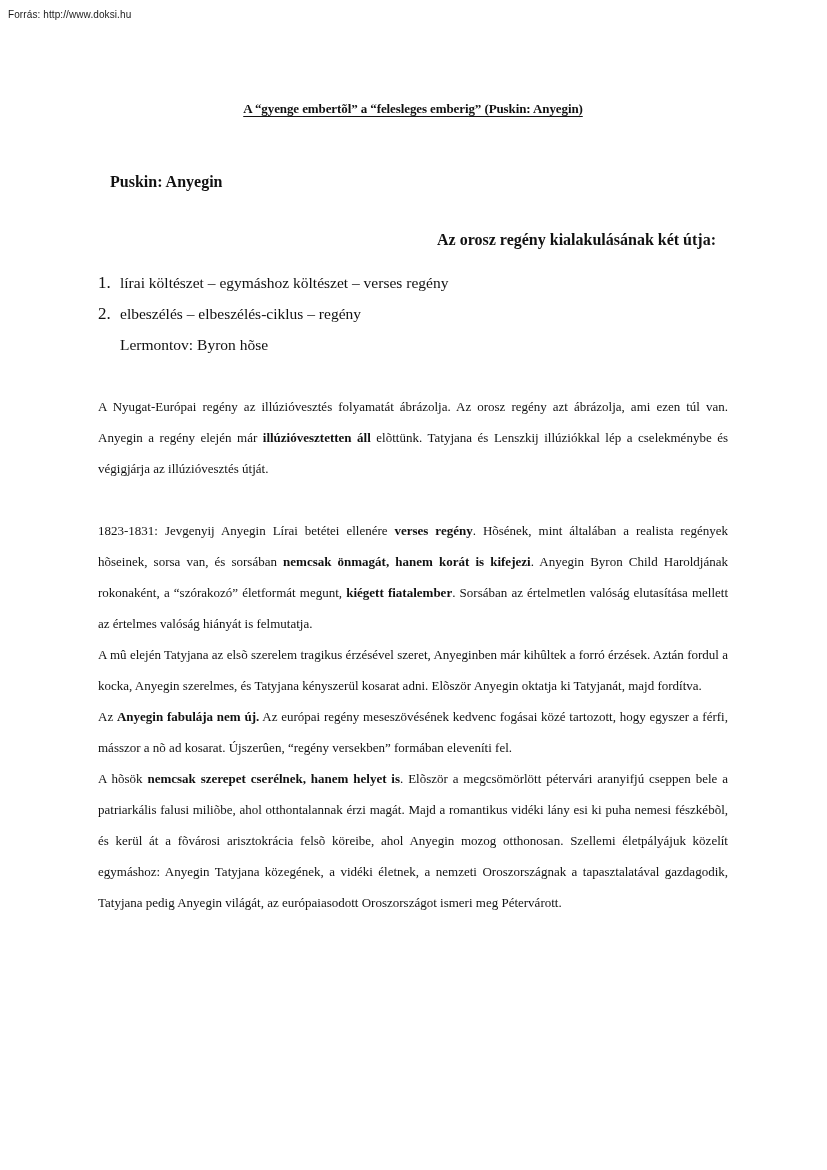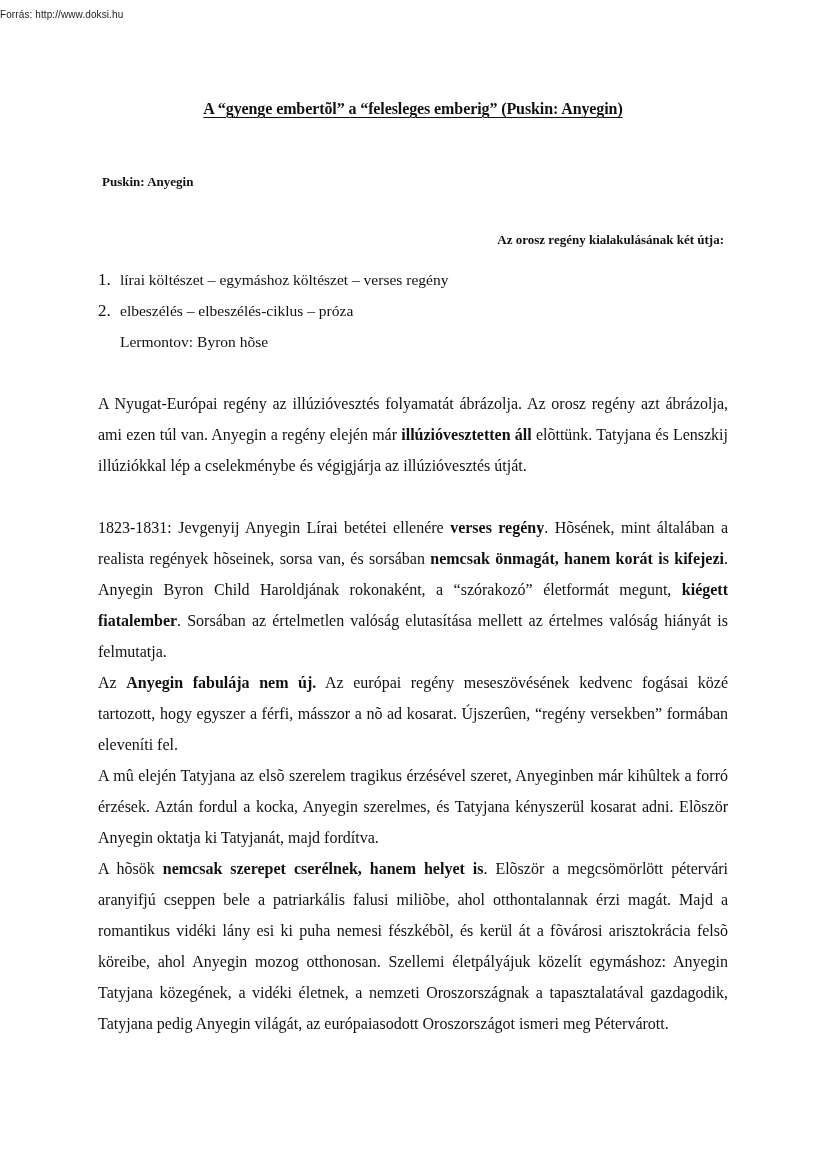--- a/index.html
+++ b/index.html
@@ -15,53 +15,53 @@
     overflow: hidden;
     font-family: "Liberation Serif", "DejaVu Serif", serif;
     color: #111111;
     -webkit-font-smoothing: antialiased;
   }
 
   
   .source-header {
     position: absolute;
     top: 9px;
-    left: 0;
+    left: 8px;
     font-family: "Liberation Sans", "DejaVu Sans", sans-serif;
     font-size: 10px;
     line-height: 12px;
     letter-spacing: 0.1px;
     color: #1a1a1a;
     white-space: nowrap;
   }
 
   
   .page {
     position: absolute;
     left: 98px;
     top: 0;
     width: 630px;
   }
 
   .doc-title {
     margin: 0;
     padding: 0;
-    font-size: 16px;
+    font-size: 13px;
     font-weight: bold;
     line-height: 24px;
     text-align: center;
     text-decoration: underline;
     text-underline-offset: 3px;
     letter-spacing: -0.1px;
     padding-top: 97px;
   }
 
   .subhead {
-    margin: 4px;
-    font-size: 13px;
+    margin: 12px;
+    font-size: 16px;
     font-weight: bold;
     line-height: 31px;
     text-align: left;
   }
   .subhead.first  { margin-top: 45px; }
   .subhead.second { margin-top: 27px; text-align: right; }
 
   
   .num-list {
     margin: 9px 0 0 0;
@@ -83,21 +83,21 @@
   }
   .num-list .sub-line {
     display: block;
     font-size: 15.5px;
     line-height: 31px;
   }
 
   
   .para {
     margin: 0;
-    font-size: 16px;
+    font-size: 13px;
     line-height: 31px;
     text-align: justify;
     text-justify: inter-word;
     hyphens: none;
   }
   .para.gap-before { margin-top: 31px; }
 
   .para b, .subhead b { font-weight: bold; }
 </style>
 </head>
@@ -108,24 +108,24 @@
 <div class="page">
 
   <h1 class="doc-title">A “gyenge embertõl” a “felesleges emberig” (Puskin: Anyegin)</h1>
 
   <p class="subhead first">Puskin: Anyegin</p>
 
   <p class="subhead second">Az orosz regény kialakulásának két útja:</p>
 
   <ol class="num-list" id="num-list">
       <li><span class="marker">1.</span><span>lírai költészet – egymáshoz költészet – verses regény</span></li>
-      <li><span class="marker">2.</span><span>elbeszélés – elbeszélés-ciklus – próza</span><span class="sub-line">Lermontov: Byron hõse</span></li>
+      <li><span class="marker">2.</span><span>elbeszélés – elbeszélés-ciklus – regény</span><span class="sub-line">Lermontov: Byron hõse</span></li>
     </ol>
 
   <div id="paragraphs">
       <p class="para gap-before" id="p-nyugat-europai"><span>A Nyugat-Európai regény az illúzióvesztés folyamatát ábrázolja. Az orosz regény azt ábrázolja, ami ezen túl van. Anyegin a regény elején már </span><b>illúzióvesztetten áll</b><span> elõttünk. Tatyjana és Lenszkij illúziókkal lép a cselekménybe és végigjárja az illúzióvesztés útját.</span></p>
       <p class="para gap-before" id="p-1823-1831"><span>1823-1831: Jevgenyij Anyegin Lírai betétei ellenére </span><b>verses regény</b><span>. Hõsének, mint általában a realista regények hõseinek, sorsa van, és sorsában </span><b>nemcsak önmagát, hanem korát is kifejezi</b><span>. Anyegin Byron Child Haroldjának rokonaként, a “szórakozó” életformát megunt, </span><b>kiégett fiatalember</b><span>. Sorsában az értelmetlen valóság elutasítása mellett az értelmes valóság hiányát is felmutatja.</span></p>
+      <p class="para" id="p-mu-elejen"><span>A mû elején Tatyjana az elsõ szerelem tragikus érzésével szeret, Anyeginben már kihûltek a forró érzések. Aztán fordul a kocka, Anyegin szerelmes, és Tatyjana kényszerül kosarat adni. Elõször Anyegin oktatja ki Tatyjanát, majd fordítva.</span></p>
       <p class="para" id="p-fabula"><span>Az </span><b>Anyegin fabulája nem új.</b><span> Az európai regény meseszövésének kedvenc fogásai közé tartozott, hogy egyszer a férfi, másszor a nõ ad kosarat. Újszerûen, “regény versekben” formában eleveníti fel.</span></p>
-      <p class="para" id="p-mu-elejen"><span>A mû elején Tatyjana az elsõ szerelem tragikus érzésével szeret, Anyeginben már kihûltek a forró érzések. Aztán fordul a kocka, Anyegin szerelmes, és Tatyjana kényszerül kosarat adni. Elõször Anyegin oktatja ki Tatyjanát, majd fordítva.</span></p>
       <p class="para" id="p-hosok"><span>A hõsök </span><b>nemcsak szerepet cserélnek, hanem helyet is</b><span>. Elõször a megcsömörlött pétervári aranyifjú cseppen bele a patriarkális falusi miliõbe, ahol otthontalannak érzi magát. Majd a romantikus vidéki lány esi ki puha nemesi fészkébõl, és kerül át a fõvárosi arisztokrácia felsõ köreibe, ahol Anyegin mozog otthonosan. Szellemi életpályájuk közelít egymáshoz: Anyegin Tatyjana közegének, a vidéki életnek, a nemzeti Oroszországnak a tapasztalatával gazdagodik, Tatyjana pedig Anyegin világát, az európaiasodott Oroszországot ismeri meg Pétervárott.</span></p>
     </div>
 
 </div>
 
 </body></html>

